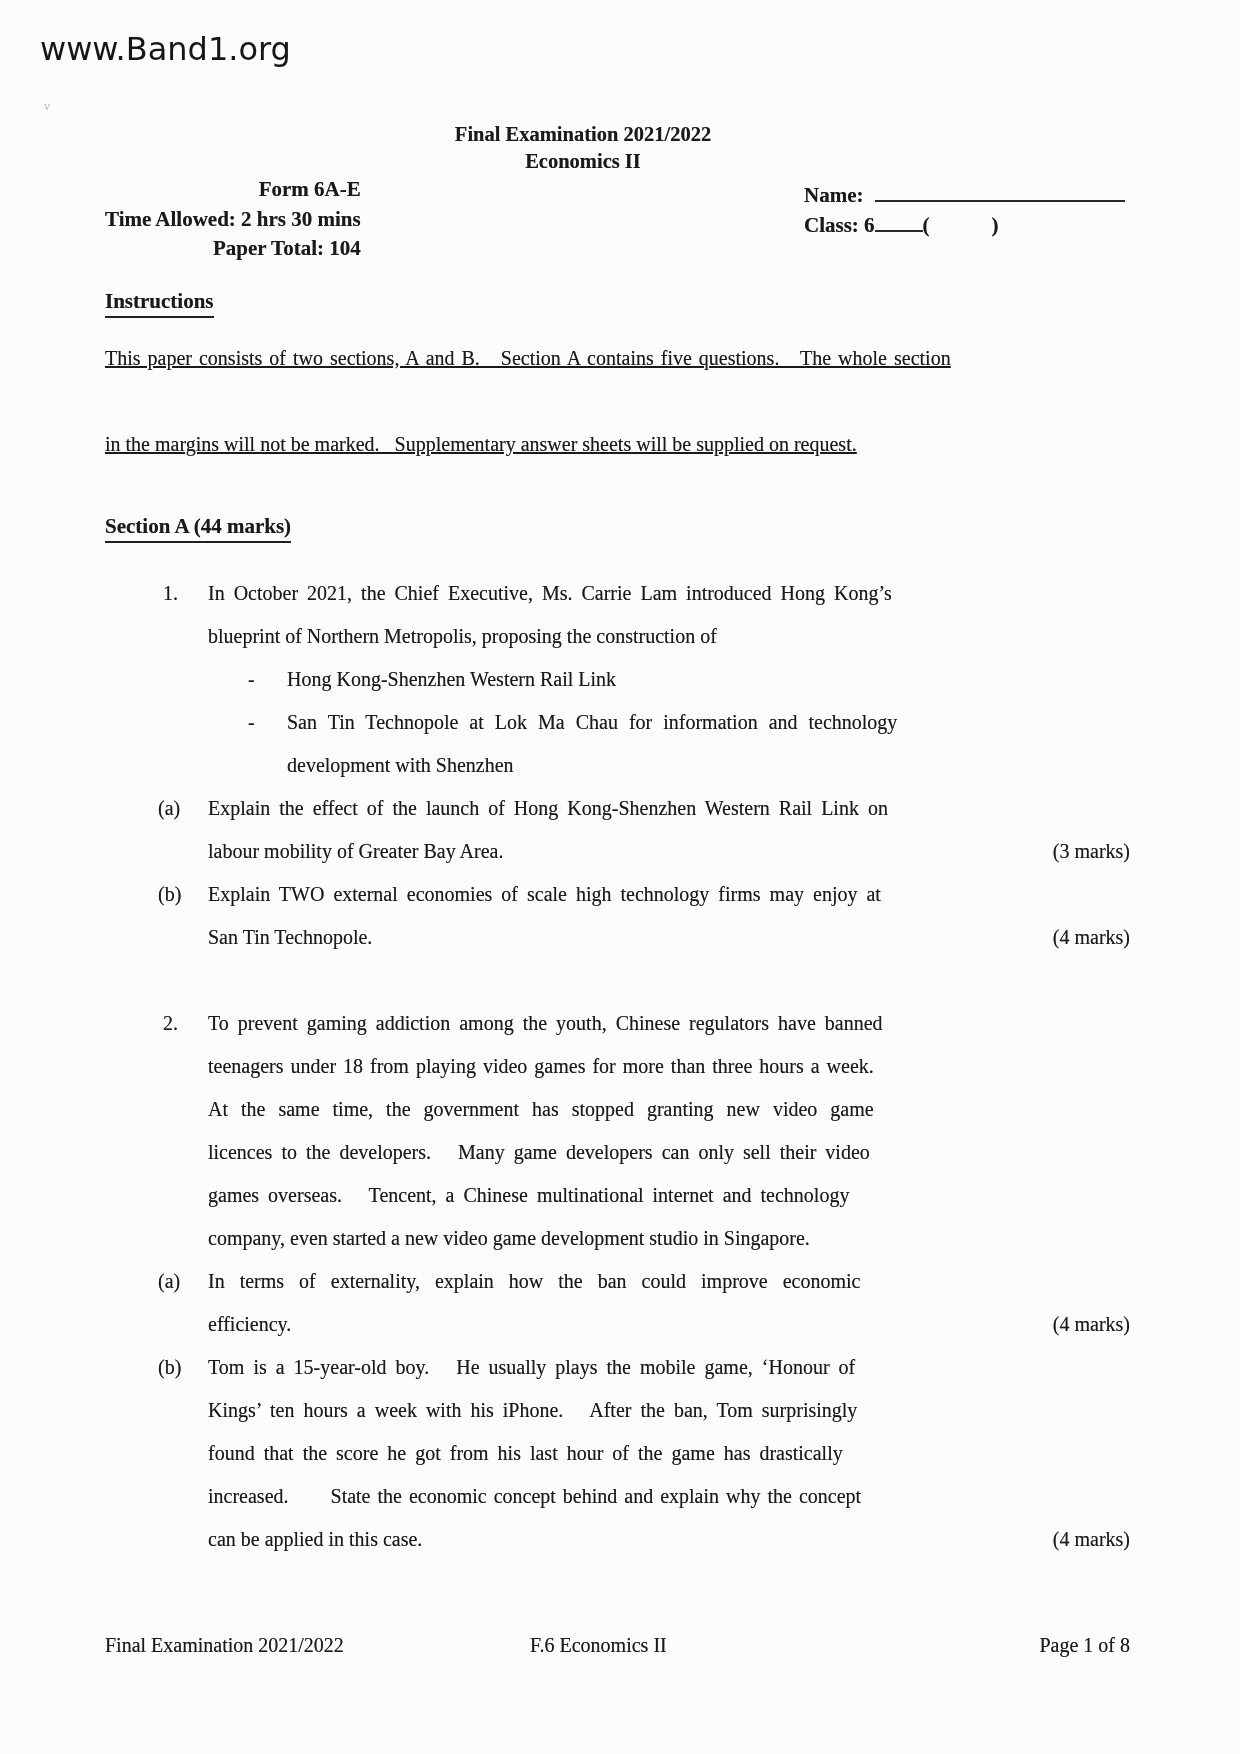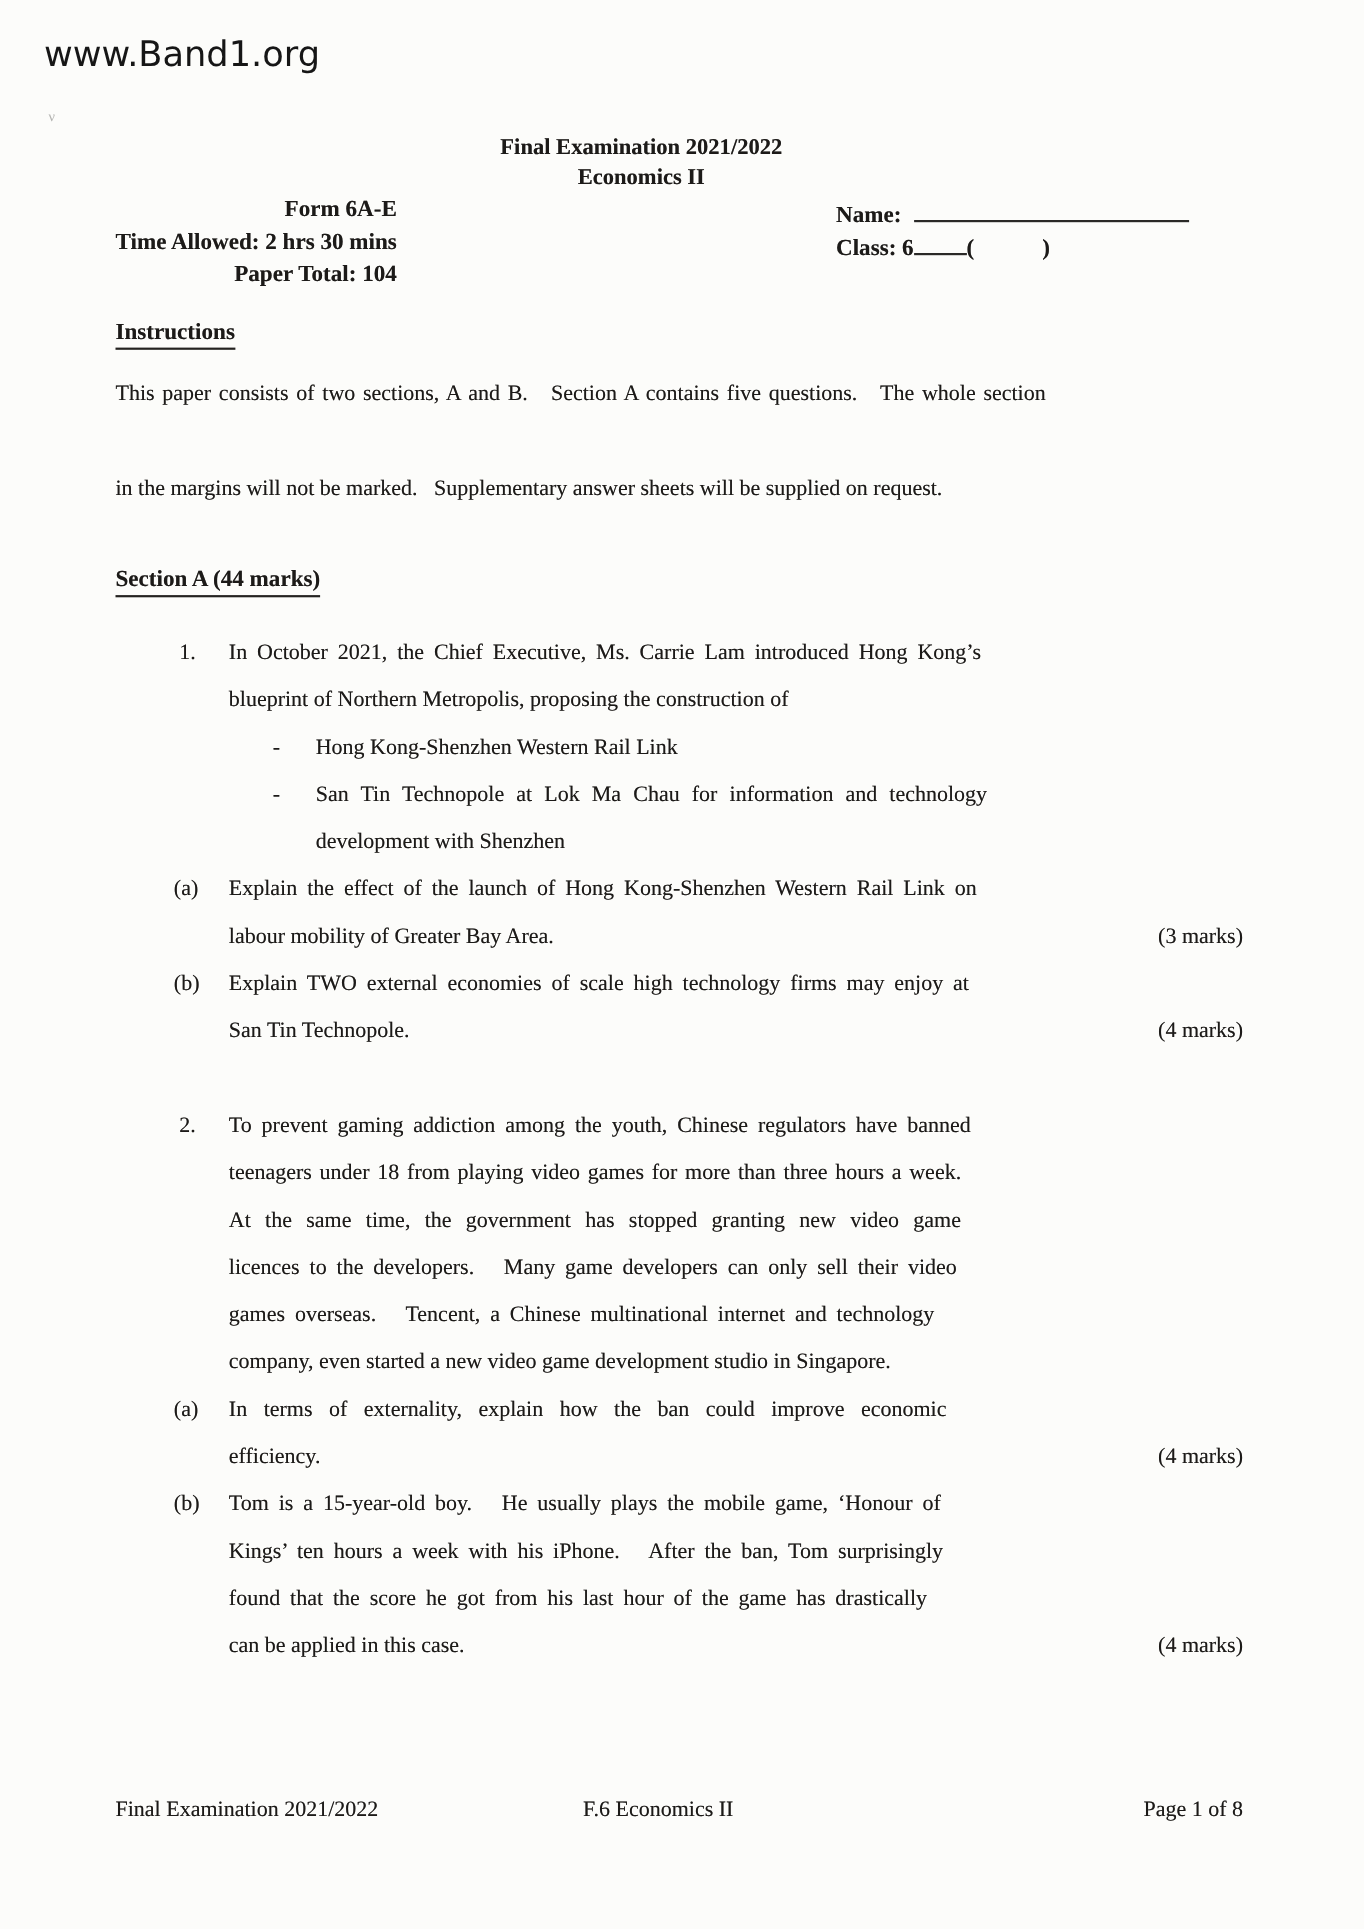--- a/index.html
+++ b/index.html
@@ -16,33 +16,33 @@
   .watermark{
     position:absolute;left:40px;top:30px;
     font-family:"DejaVu Sans","Liberation Sans",sans-serif;
     font-size:32px;color:#161616;text-shadow:none;
   }
   .artifact{position:absolute;left:44px;top:98px;font-size:13px;color:#b3b3b0;text-shadow:none;}
   .title-block{position:absolute;top:121px;left:0;width:1166px;text-align:center;
     font-weight:bold;font-size:20.5px;line-height:27px;}
   .meta-left{position:absolute;left:105px;top:175px;font-weight:bold;font-size:21px;line-height:29.5px;text-align:right;}
   .name-block{position:absolute;left:760px;top:178px;font-weight:bold;font-size:21px;}
-  .name-row,.class-row{height:30px;line-height:26px;white-space:pre;}
+  .name-row,.class-row{height:30px;line-height:26px;white-space:pre;margin-left:44px;}
   .fill-line{display:inline-block;border-bottom:2.5px solid #2a2927;height:22px;vertical-align:baseline;}
   .name-fill{width:250px;margin-left:12px;}
   .class-fill{width:48px;}
   .paren-gap{display:inline-block;width:62px;}
   .heading{
     position:absolute;left:105px;
     font-weight:bold;font-size:21px;
     border-bottom:2.5px solid #242220;padding-bottom:2px;
   }
   .h-instructions{top:289px;}
   .h-section-a{top:514px;}
-  .para{position:absolute;left:105px;width:1030px;font-size:20px;line-height:29.5px;}
+  .para{position:absolute;left:105px;width:1030px;font-size:20px;line-height:29.5px;text-decoration:underline;}
   .p1{top:344px;}
   .p2{top:430px;}
   .para .line{white-space:pre;height:29.5px;}
   .question{position:absolute;left:208px;width:922px;font-size:20px;}
   .q1{top:572px;}
   .q2{top:1002px;}
   .q-line{position:relative;height:43px;line-height:43px;white-space:pre;}
   .qnum{position:absolute;left:-45px;}
   .plabel{position:absolute;left:-50px;}
   .bullet{padding-left:79px;}
@@ -111,20 +111,21 @@
     <div class="q-line"><span class="js2">teenagers under 18 from playing video games for more than three hours a week.</span></div>
     <div class="q-line"><span class="js8">At the same time, the government has stopped granting new video game</span></div>
     <div class="q-line"><span class="js4">licences to the developers.   Many game developers can only sell their video</span></div>
     <div class="q-line"><span class="js4">games overseas.   Tencent, a Chinese multinational internet and technology</span></div>
     <div class="q-line"><span>company, even started a new video game development studio in Singapore.</span></div>
     <div class="q-line"><span class="plabel">(a)</span><span class="js10">In terms of externality, explain how the ban could improve economic</span></div>
     <div class="q-line"><span>efficiency.</span><span class="marks">(4 marks)</span></div>
     <div class="q-line"><span class="plabel">(b)</span><span class="js4">Tom is a 15-year-old boy.   He usually plays the mobile game, ‘Honour of</span></div>
     <div class="q-line"><span class="js4">Kings’ ten hours a week with his iPhone.   After the ban, Tom surprisingly</span></div>
     <div class="q-line"><span class="js4">found that the score he got from his last hour of the game has drastically</span></div>
+    <div class="q-line"><span class="js2">increased.      State the economic concept behind and explain why the concept</span></div>
     <div class="q-line"><span>can be applied in this case.</span><span class="marks">(4 marks)</span></div>
   </div>
 
   <div class="footer">
     <span class="f-left">Final Examination 2021/2022</span>
     <span class="f-center">F.6 Economics II</span>
     <span class="f-right">Page 1 of 8</span>
   </div>
 
 </div>

